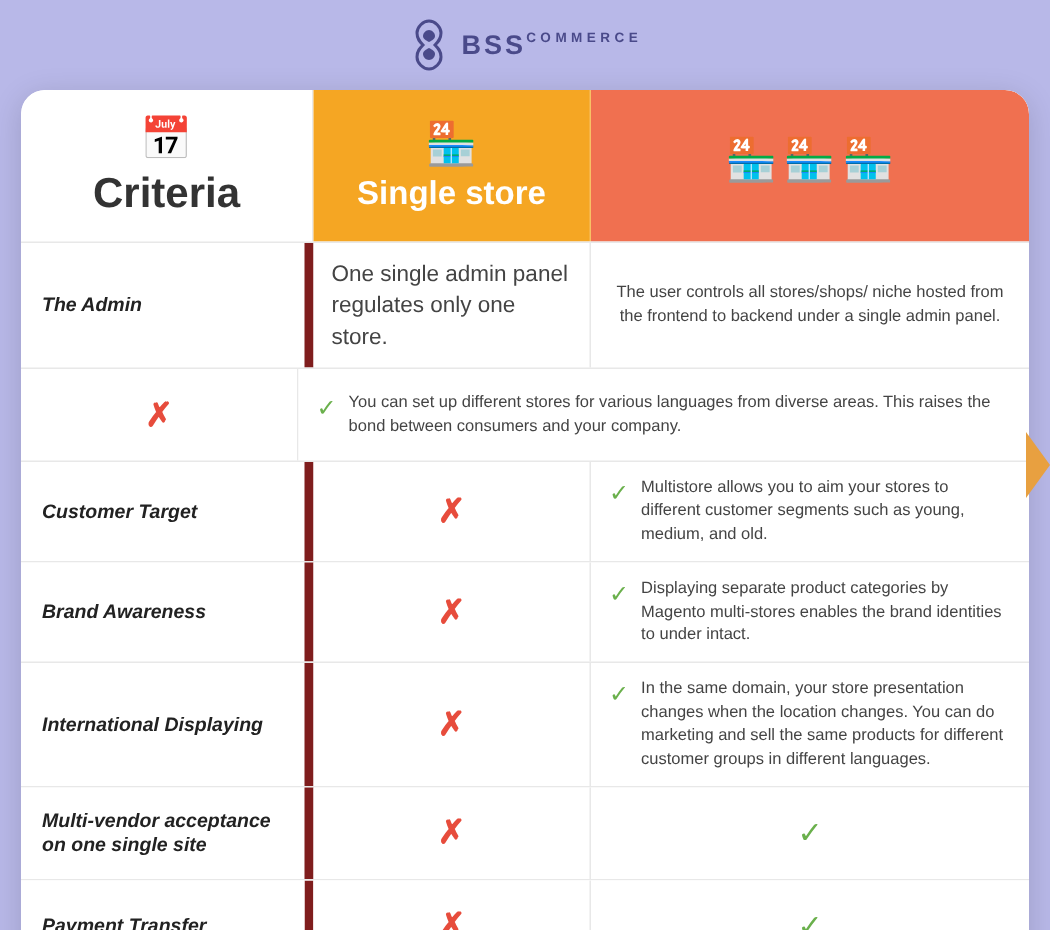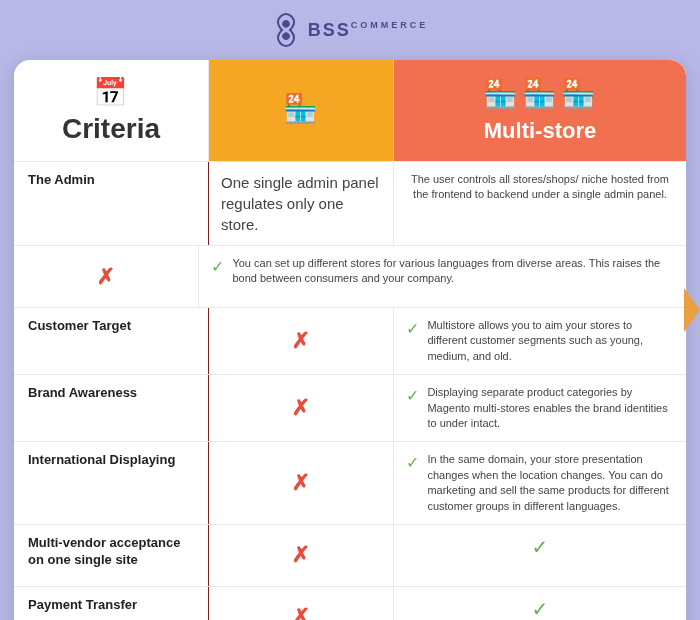--- a/index.html
+++ b/index.html
@@ -210,22 +210,23 @@
     .data-row:last-child {
       border-radius: 0 0 16px 16px;
     }
 
     .cell-criteria {
       width: 195px;
       min-width: 195px;
       background: white;
       padding: 10px 14px;
       display: flex;
-      align-items: flex-start;
-      border-right: 1px solid #7f1d1d;
+      align-items: center;
+      border-right: 6px solid #7f1d1d;
+      font-style: italic;
     }
 
     .cell-criteria-text {
       font-size: 13px;
       font-weight: 700;
       color: #222;
       line-height: 1.3;
     }
 
     .cell-single {
@@ -237,21 +238,21 @@
       align-items: center;
       justify-content: center;
       border-right: 1px solid #e8e8e8;
     }
 
     .cell-multi {
       flex: 1;
       background: white;
       padding: 10px 12px;
       display: flex;
-      align-items: flex-start;
+      align-items: center;
     }
 
     .cell-text {
       font-size: 15px;
       color: #444;
       line-height: 1.4;
       text-align: left;
     }
 
     .cell-multi-content {
@@ -344,28 +345,28 @@
 <div class="table-container">
   <div class="comparison-table">
 
     <div class="header-row">
       <div class="col-criteria-header">
         <div class="header-icon">📅</div>
         <div class="header-title criteria-title">Criteria</div>
       </div>
       <div class="col-single-header">
         <div class="header-icon">🏪</div>
+        <div class="header-title single-title">Single store</div>
       </div>
       <div class="col-multi-header">
         <div style="display:flex; gap:4px; margin-bottom:4px;">
           <span class="header-icon">🏪</span>
           <span class="header-icon">🏪</span>
           <span class="header-icon">🏪</span>
         </div>
-        <div class="header-title multi-title">Multi-store</div>
       </div>
     </div>
 
     <div class="data-section" id="table-body">
     <div class="data-row">
           <div class="cell-criteria">
             <span class="cell-criteria-text">The Admin</span>
           </div>
           <div class="cell-single">
             <span class="cell-text">One single admin panel regulates only one store.</span>

